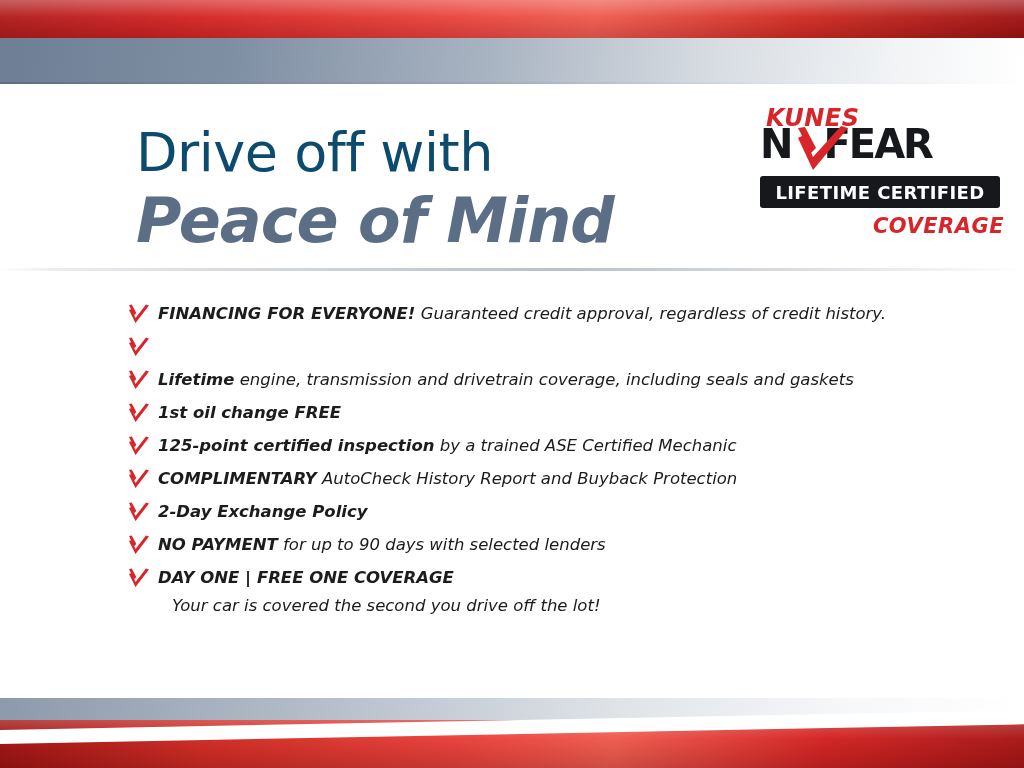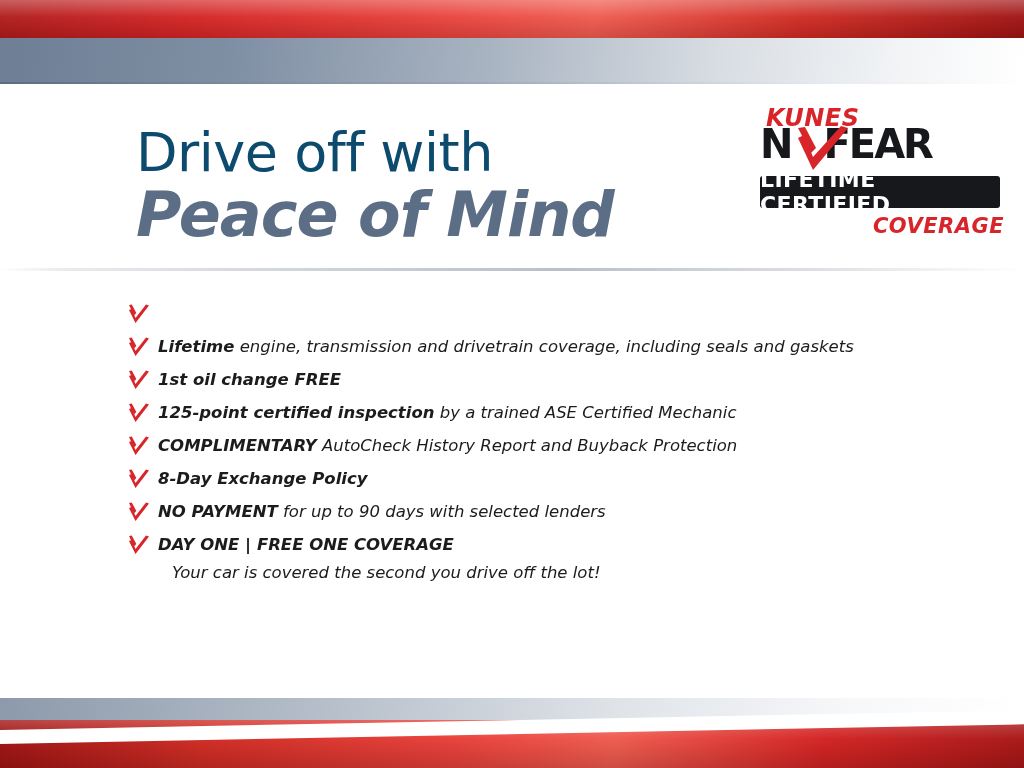--- a/index.html
+++ b/index.html
@@ -70,21 +70,21 @@
     font-weight: 400;
     letter-spacing: -0.5px;
     color: #0c4a6e;
     font-family: "DejaVu Sans", sans-serif;
   }
   .headline .line2 {
     font-size: 62px;
     font-weight: 700;
     font-style: italic;
     color: #5b6e86;
-    margin-top: 4px;
+    margin-top: 10px;
     letter-spacing: -1px;
     font-family: "DejaVu Sans", sans-serif;
     text-align: center;
   }
 
   
   .logo {
     position: absolute; right: 18px; top: 104px;
     width: 252px; height: 148px;
   }
@@ -106,21 +106,21 @@
   }
   .logo .check-mark svg { display: block; }
   .logo .bar {
     position: absolute; left: 6px; top: 72px;
     width: 240px; height: 32px;
     background: #16181c;
     border-radius: 3px;
     display: flex; align-items: center; justify-content: center;
   }
   .logo .bar span {
-    color: #ffffff; font-size: 22px; font-weight: 700;
+    color: #ffffff; font-size: 18px; font-weight: 700;
     letter-spacing: 0.4px;
     font-family: "DejaVu Sans", sans-serif;
   }
   .logo .vehicles {
     position: absolute; right: 2px; top: 110px;
     font-size: 21px; font-weight: 700; font-style: italic;
     color: #d8252a; letter-spacing: 0.5px;
     font-family: "DejaVu Sans", sans-serif;
   }
 
@@ -198,20 +198,29 @@
     <div class="bar">
       <span>LIFETIME CERTIFIED</span>
     </div>
     <div class="vehicles">COVERAGE</div>
   </div>
 
   <div class="sep"></div>
 
   <div class="bullets">
 
+    <div class="bullet">
+      <span class="chk">
+        <svg width="22" height="22" viewBox="0 0 22 22">
+            <path d="M1 6 L7.5 19 L21 1.5 L18 0.5 L7.5 14 L3.5 5 Z" fill="#d8252a"></path>
+            <path d="M1 1 L6 11.5 L8.3 9 L3.8 0.6 Z" fill="#d8252a"></path>
+          </svg>
+      </span>
+      <span class="txt"><b>FINANCING FOR EVERYONE!</b><span class="light"> Guaranteed credit approval, regardless of credit history.</span></span>
+    </div>
 
     <div class="bullet">
       <span class="chk">
         <svg width="22" height="22" viewBox="0 0 22 22">
             <path d="M1 6 L7.5 19 L21 1.5 L18 0.5 L7.5 14 L3.5 5 Z" fill="#d8252a"></path>
             <path d="M1 1 L6 11.5 L8.3 9 L3.8 0.6 Z" fill="#d8252a"></path>
           </svg>
       </span>
     </div>
 
@@ -255,21 +264,21 @@
       <span class="txt"><b>COMPLIMENTARY</b><span class="light"> AutoCheck History Report and Buyback Protection</span></span>
     </div>
 
     <div class="bullet">
       <span class="chk">
         <svg width="22" height="22" viewBox="0 0 22 22">
             <path d="M1 6 L7.5 19 L21 1.5 L18 0.5 L7.5 14 L3.5 5 Z" fill="#d8252a"></path>
             <path d="M1 1 L6 11.5 L8.3 9 L3.8 0.6 Z" fill="#d8252a"></path>
           </svg>
       </span>
-      <span class="txt"><b>8-Day Exchange Policy</b><span class="light"></span></span>
+      <span class="txt"><b>2-Day Exchange Policy</b><span class="light"></span></span>
     </div>
 
     <div class="bullet">
       <span class="chk">
         <svg width="22" height="22" viewBox="0 0 22 22">
             <path d="M1 6 L7.5 19 L21 1.5 L18 0.5 L7.5 14 L3.5 5 Z" fill="#d8252a"></path>
             <path d="M1 1 L6 11.5 L8.3 9 L3.8 0.6 Z" fill="#d8252a"></path>
           </svg>
       </span>
       <span class="txt"><b>NO PAYMENT</b><span class="light"> for up to 90 days with selected lenders</span></span>

